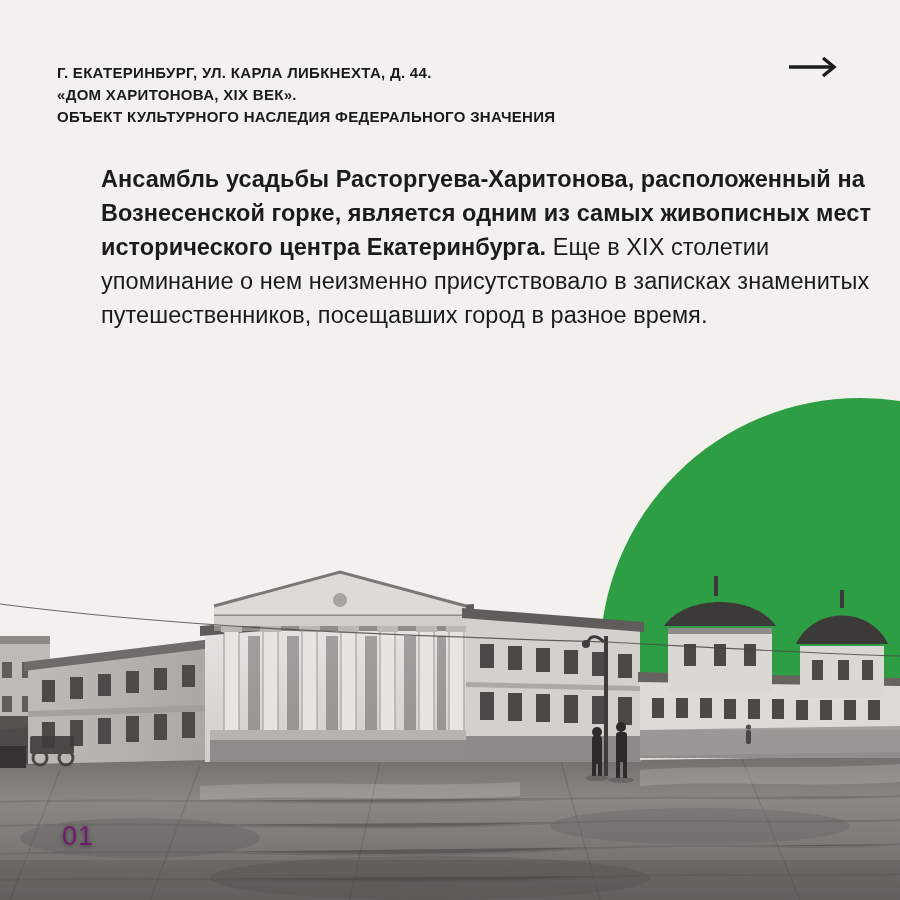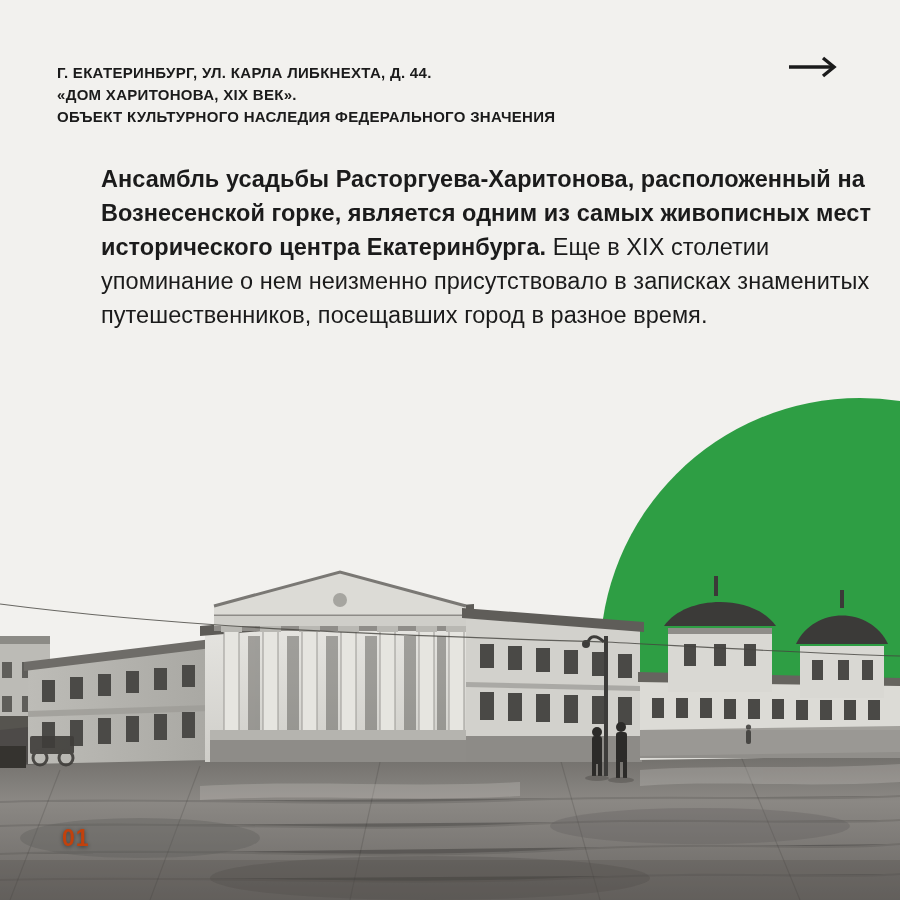--- a/index.html
+++ b/index.html
@@ -67,24 +67,24 @@
     left: 0; top: 430px;
     width: 900px; height: 470px;
     overflow: hidden;
   }
   .photo svg { display: block; }
 
   
   .page-num {
     position: absolute;
     left: 62px; bottom: 48px;
-    font-size: 23px;
-    color: #c2410c;
+    font-size: 27px;
+    color: #701a75;
     letter-spacing: 0.04em;
-    font-weight: 700;
+    font-weight: 400;
     text-shadow: 0 1px 4px rgba(0,0,0,.45);
   }
 </style>
 </head>
 <body>
 
 <div class="slide">
 
   <div class="eyebrow">
     <div>Г. ЕКАТЕРИНБУРГ, УЛ. КАРЛА ЛИБКНЕХТА, Д. 44.</div>

